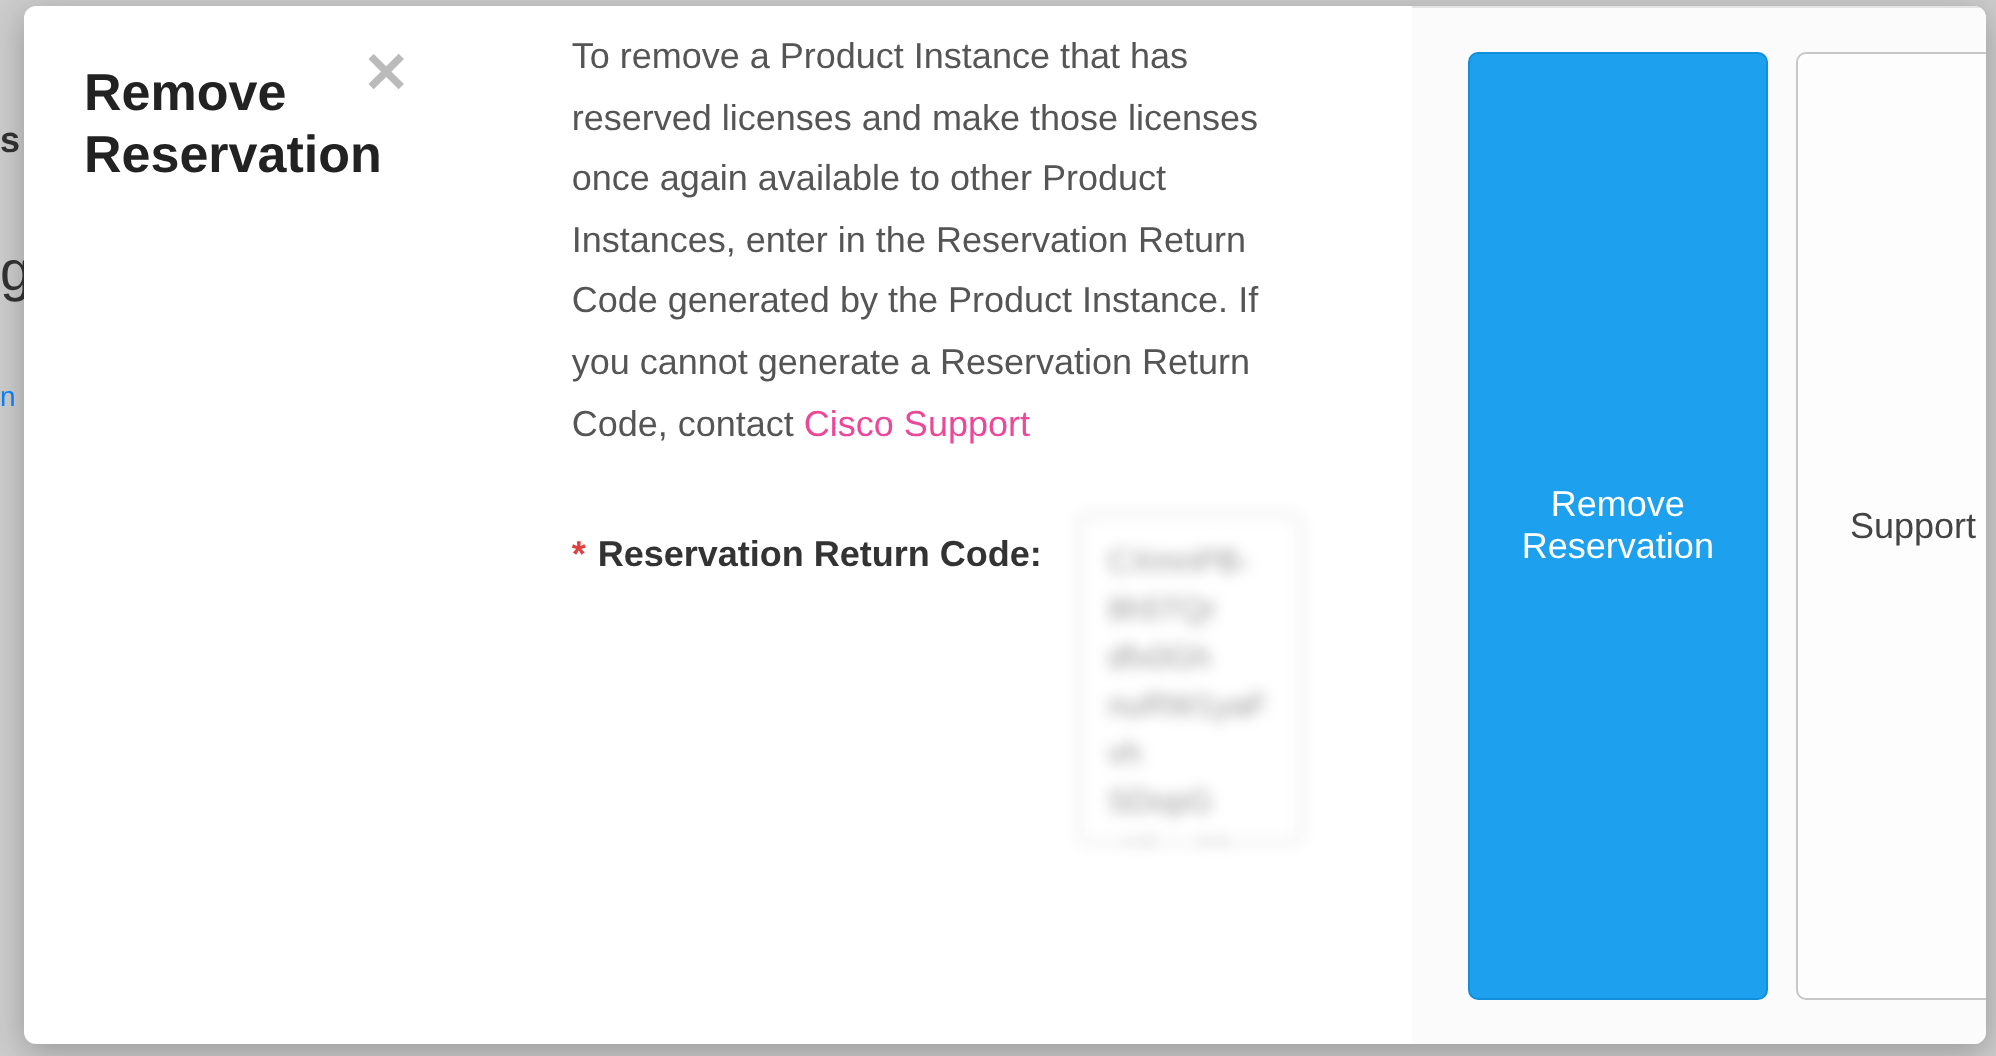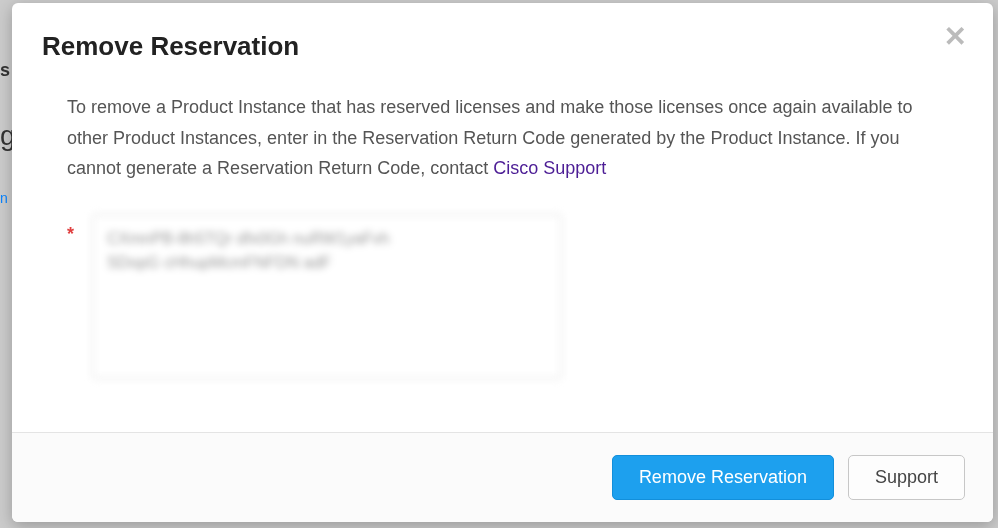--- a/index.html
+++ b/index.html
@@ -36,21 +36,21 @@
     .modal {
       position: absolute;
       top: 3px;
       left: 12px;
       right: 5px;
       bottom: 6px;
       background: #ffffff;
       border-radius: 6px;
       box-shadow: 0 4px 16px rgba(0,0,0,0.25);
       display: flex;
-      flex-direction: column;
+      flex-direction: row;
       overflow: hidden;
     }
     .modal-header {
       padding: 28px 40px 20px 30px;
       position: relative;
     }
     .modal-title {
       font-size: 26px;
       font-weight: 700;
       color: #222;
@@ -71,21 +71,21 @@
       padding: 10px 55px 30px 55px;
       flex: 1;
     }
     .desc {
       font-size: 18px;
       line-height: 1.7;
       color: #555;
       margin-bottom: 30px;
     }
     .desc a {
-      color: #4c1d95;
+      color: #ec4899;
       text-decoration: none;
     }
     .form-row {
       display: flex;
       align-items: flex-start;
       gap: 18px;
     }
     .label-col {
       display: flex;
       align-items: baseline;
@@ -155,20 +155,21 @@
     <h1 class="modal-title">Remove Reservation</h1>
     <button class="close-btn">✕</button>
   </div>
   <div class="modal-body">
     <p class="desc">
       <span>To remove a Product Instance that has reserved licenses and make those licenses once again available to other Product Instances, enter in the Reservation Return Code generated by the Product Instance. If you cannot generate a Reservation Return Code, contact </span><a href="#">Cisco Support</a>
     </p>
     <div class="form-row">
       <div class="label-col">
         <span class="asterisk">*</span>
+        <span class="field-label">Reservation Return Code:</span>
       </div>
       <textarea class="textarea" style="">CXmnPB-8h5TQr dfx0Gh nuRW1yaFvh
 SDopG cHhupMcmFNFDN adF</textarea>
     </div>
   </div>
   <div class="modal-footer">
     <button class="btn btn-primary">Remove Reservation</button>
     <button class="btn btn-secondary">Support</button>
   </div>
 </div>

